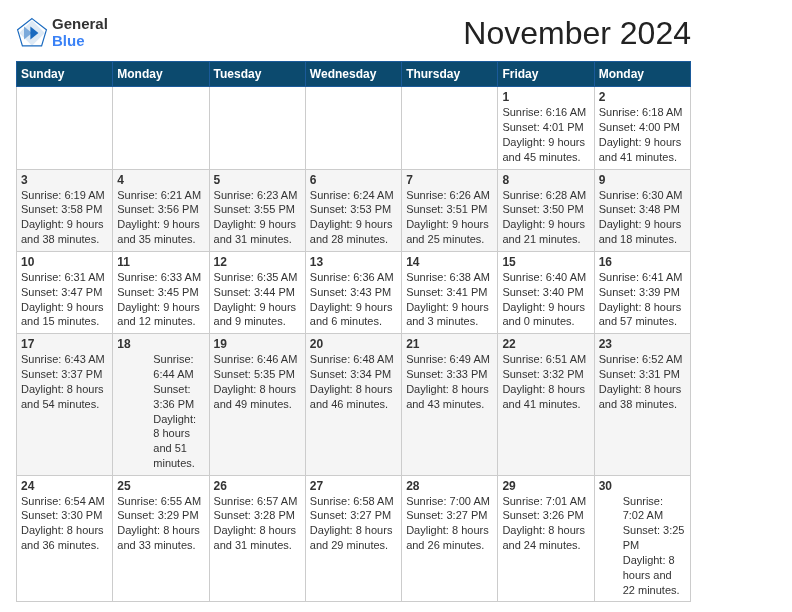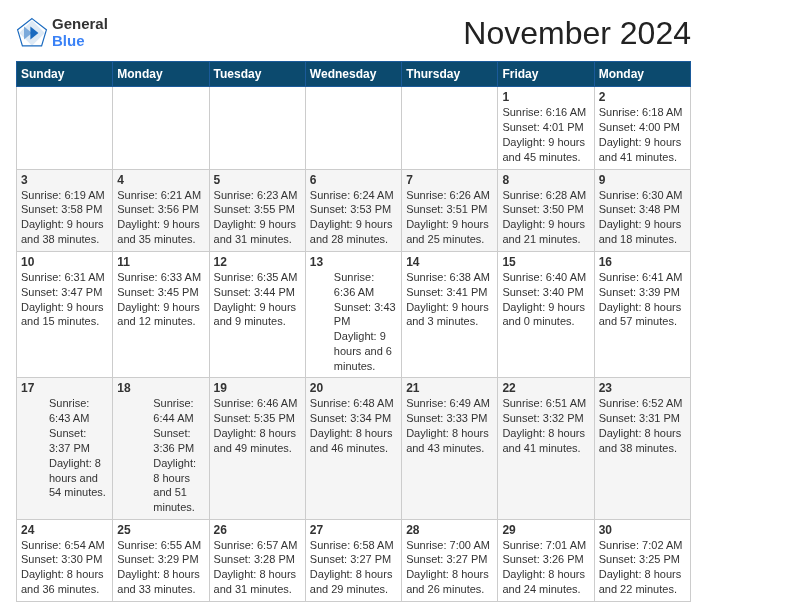--- a/index.html
+++ b/index.html
@@ -208,21 +208,21 @@
 Daylight: 9 hours and 12 minutes.</div>
           </td>
           <td>
             <span class="day-num">12</span>
             <div class="day-info" style="white-space: pre-line;">Sunrise: 6:35 AM
 Sunset: 3:44 PM
 Daylight: 9 hours and 9 minutes.</div>
           </td>
           <td>
             <span class="day-num">13</span>
-            <div class="day-info" style="white-space: pre-line; margin-left: 24px;">Sunrise: 6:36 AM
+            <div class="day-info" style="white-space: pre-line;">Sunrise: 6:36 AM
 Sunset: 3:43 PM
 Daylight: 9 hours and 6 minutes.</div>
           </td>
           <td>
             <span class="day-num">14</span>
             <div class="day-info" style="white-space: pre-line;">Sunrise: 6:38 AM
 Sunset: 3:41 PM
 Daylight: 9 hours and 3 minutes.</div>
           </td>
           <td>
@@ -234,21 +234,21 @@
           <td>
             <span class="day-num">16</span>
             <div class="day-info" style="white-space: pre-line;">Sunrise: 6:41 AM
 Sunset: 3:39 PM
 Daylight: 8 hours and 57 minutes.</div>
           </td>
         </tr>
         <tr>
           <td>
             <span class="day-num">17</span>
-            <div class="day-info" style="white-space: pre-line; margin-left: 28px;">Sunrise: 6:43 AM
+            <div class="day-info" style="white-space: pre-line;">Sunrise: 6:43 AM
 Sunset: 3:37 PM
 Daylight: 8 hours and 54 minutes.</div>
           </td>
           <td>
             <span class="day-num">18</span>
             <div class="day-info" style="white-space: pre-line; margin-left: 36px;">Sunrise: 6:44 AM
 Sunset: 3:36 PM
 Daylight: 8 hours and 51 minutes.</div>
           </td>
           <td>
@@ -314,20 +314,20 @@
 Daylight: 8 hours and 26 minutes.</div>
           </td>
           <td>
             <span class="day-num">29</span>
             <div class="day-info" style="white-space: pre-line;">Sunrise: 7:01 AM
 Sunset: 3:26 PM
 Daylight: 8 hours and 24 minutes.</div>
           </td>
           <td>
             <span class="day-num">30</span>
-            <div class="day-info" style="white-space: pre-line;">Sunrise: 7:02 AM
+            <div class="day-info" style="white-space: pre-line; margin-left: 24px;">Sunrise: 7:02 AM
 Sunset: 3:25 PM
 Daylight: 8 hours and 22 minutes.</div>
           </td>
         </tr>
       </tbody>
   </table>
 </div>
 
 </body></html>

